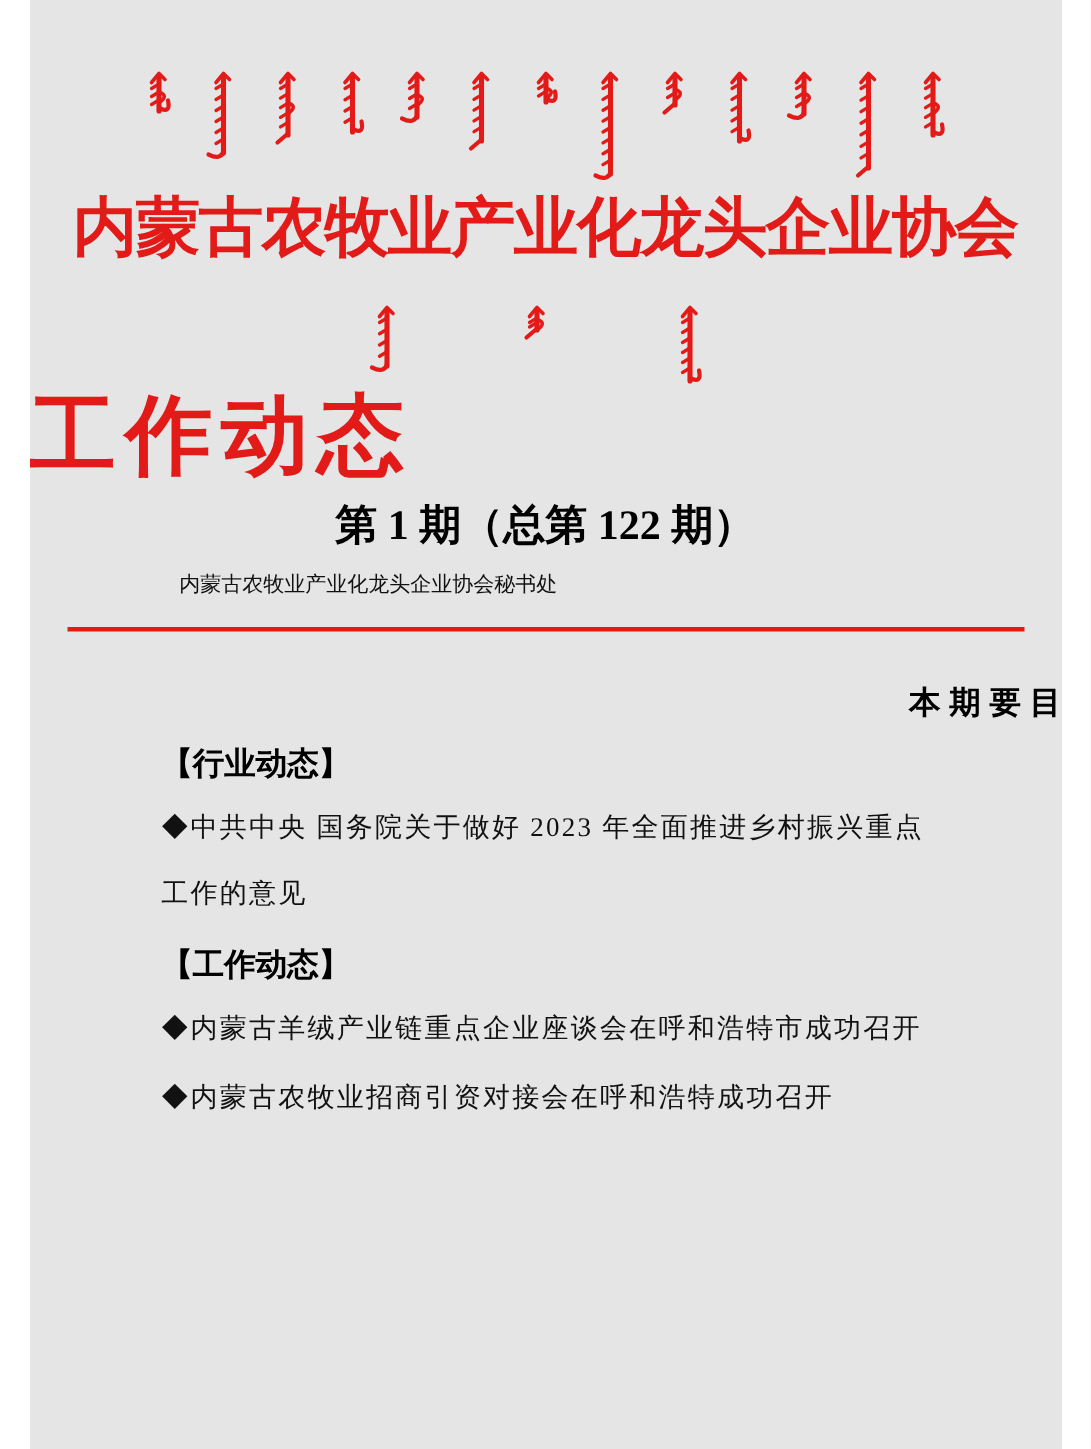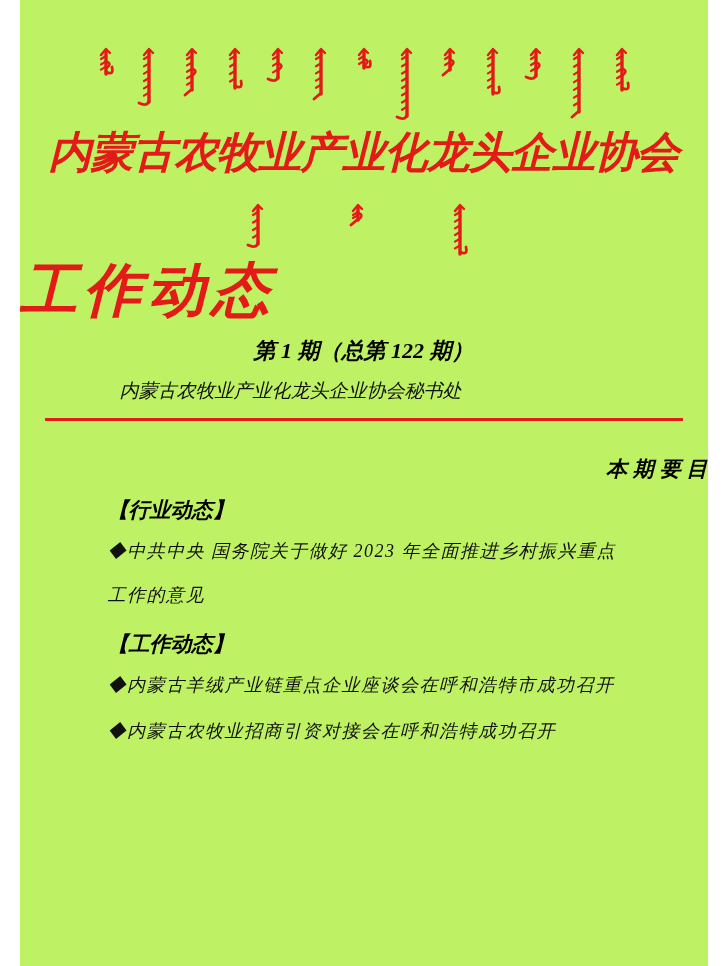--- a/index.html
+++ b/index.html
@@ -1,25 +1,24 @@
 <!DOCTYPE html>
 <html style="--red: #e21a18;"><head>
 <meta charset="utf-8">
 <style>
   html, body { margin:0; padding:0; background:#ffffff; }
   .page {
     position: relative;
     width: 688px;
     height: 966px;
     margin: 0 auto;
-    background: #bef264;
+    background: #e5e5e5;
     font-family: "Liberation Serif", serif;
     color: #1a1a1a;
     overflow: hidden;
-    font-style: italic;
   }
   .mongol-row { display:block; margin:0 auto; }
   .mongol-top { margin-top:44px; }
   .mongol-sub { margin-top:20px; }
   .cn-title {
     margin-top: 2px;
     text-align: center;
     font-size: 43px;
     line-height: 54px;
     font-weight: bold;
@@ -35,33 +34,33 @@
     line-height: 62px;
     font-weight: bold;
     color: var(--red);
     letter-spacing: 6px;
     font-family: "Liberation Serif", serif;
     white-space: nowrap;
   }
   .issue-line {
     margin-top: 14px;
     text-align: center;
-    font-size: 22px;
+    font-size: 28px;
     line-height: 30px;
     font-weight: bold;
     color: #000;
     white-space: nowrap;
   }
   .pub-row {
     margin-top: 12px;
     padding: 0 93px 0 100px;
     display: flex;
     justify-content: space-between;
     align-items: flex-end;
-    font-size: 19px;
+    font-size: 14px;
     line-height: 26px;
     color: #111;
   }
   .red-divider {
     width: 638px;
     margin: 14px auto 0;
     border: none;
     border-top: 3px solid var(--red);
     height: 0;
   }

